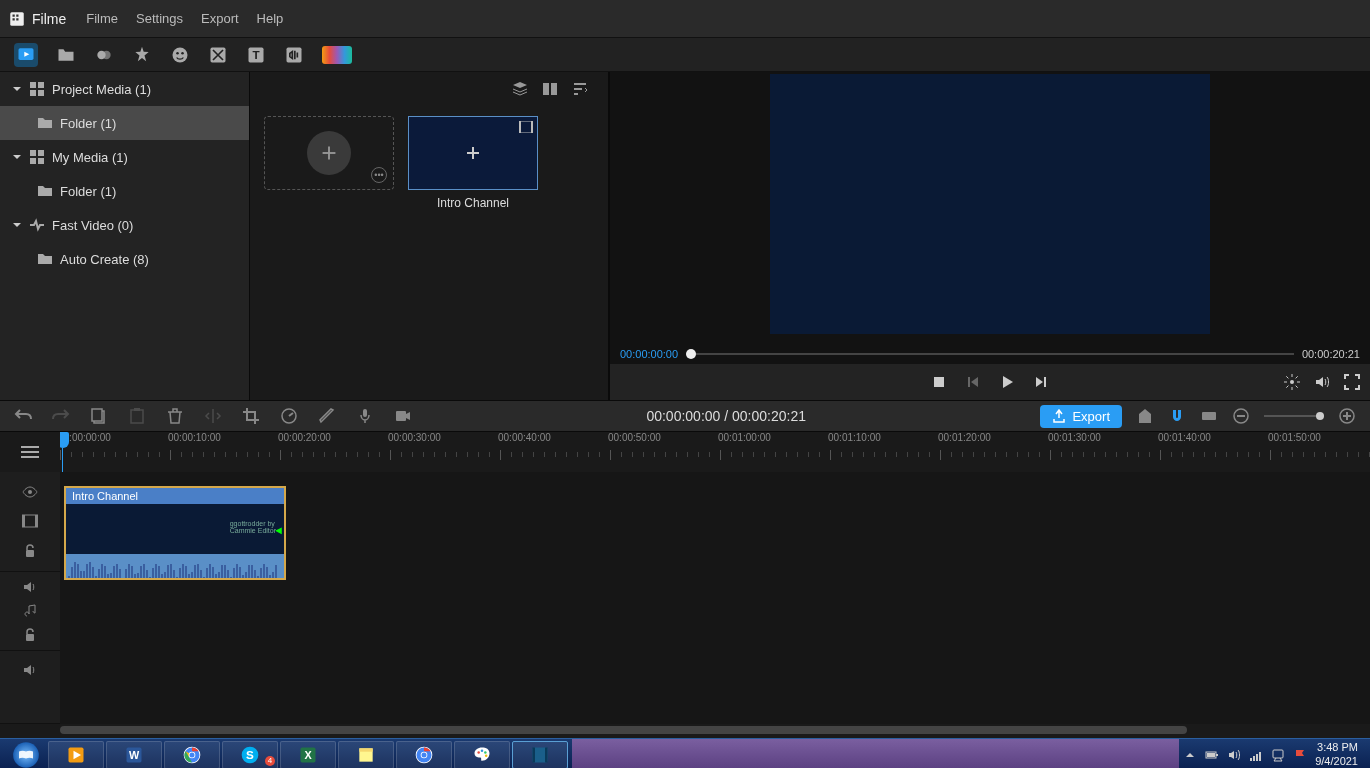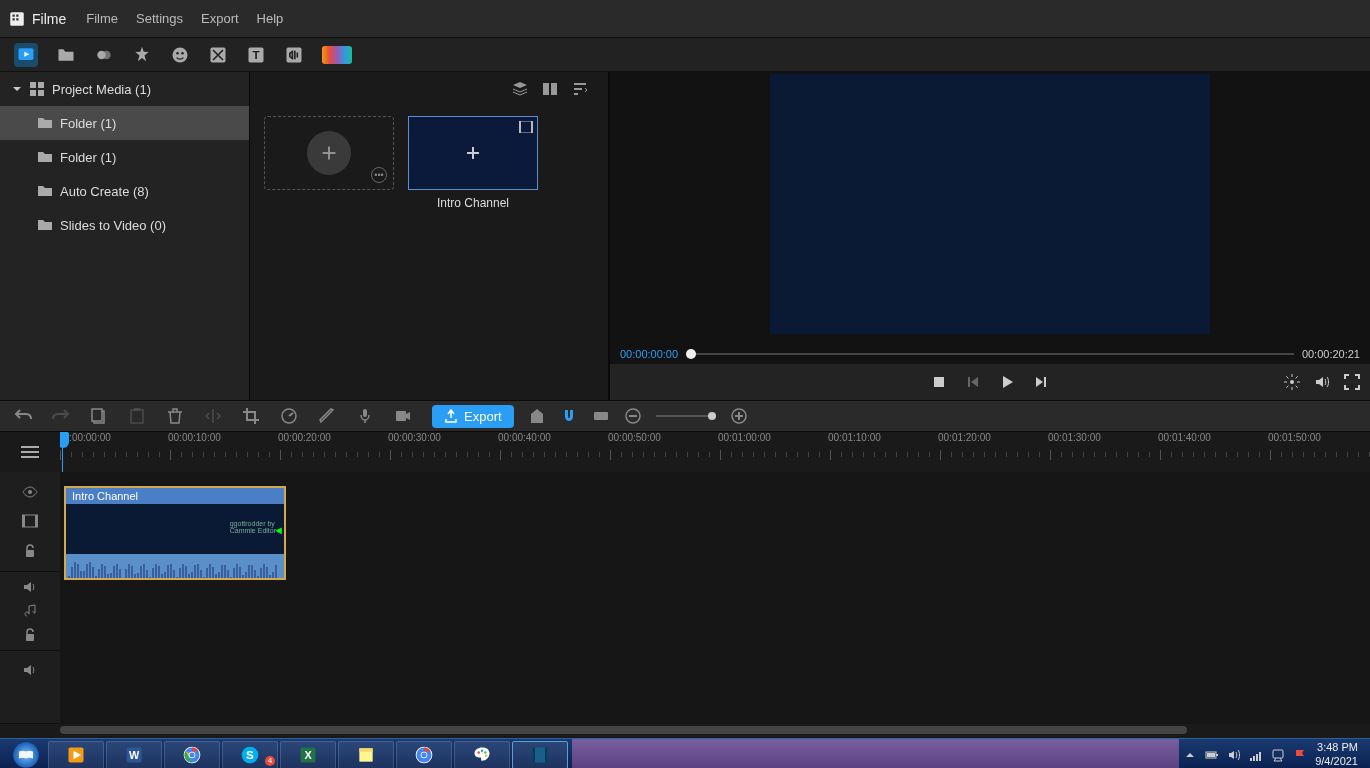--- a/index.html
+++ b/index.html
@@ -193,37 +193,52 @@
           <rect x="8" y="8" width="6" height="6"></rect>
         </svg>
       <span>Project Media (1)</span>
     </div>
     <div class="side-item child selected">
       <svg class="side-folder" viewBox="0 0 14 12">
           <path d="M0 1h5l2 2h7v8H0z"></path>
         </svg>
       <span>Folder (1)</span>
     </div>
+    <div class="side-item">
+      <svg class="side-chevron" viewBox="0 0 10 10">
+          <path d="M1 3l4 4 4-4z"></path>
+        </svg>
+      <svg class="side-grid" viewBox="0 0 14 14">
+          <rect x="0" y="0" width="6" height="6"></rect>
+          <rect x="8" y="0" width="6" height="6"></rect>
+          <rect x="0" y="8" width="6" height="6"></rect>
+          <rect x="8" y="8" width="6" height="6"></rect>
+        </svg>
+      <span>My Media (1)</span>
+    </div>
     <div class="side-item child">
       <svg class="side-folder" viewBox="0 0 14 12">
           <path d="M0 1h5l2 2h7v8H0z"></path>
         </svg>
       <span>Folder (1)</span>
     </div>
+    <div class="side-item">
+      <svg class="side-chevron" viewBox="0 0 10 10">
+          <path d="M1 3l4 4 4-4z"></path>
+        </svg>
+      <svg class="side-wiggle" viewBox="0 0 14 14">
+          <path d="M0 7h4l2-4 2 8 2-4h4" fill="none" stroke="#aaa" stroke-width="2"></path>
+        </svg>
+      <span>Fast Video (0)</span>
+    </div>
     <div class="side-item child">
       <svg class="side-folder" viewBox="0 0 14 12">
           <path d="M0 1h5l2 2h7v8H0z"></path>
         </svg>
       <span>Auto Create (8)</span>
-    </div>
-    <div class="side-item child">
-      <svg class="side-folder" viewBox="0 0 14 12">
-          <path d="M0 1h5l2 2h7v8H0z"></path>
-        </svg>
-      <span>Slides to Video (0)</span>
     </div>
   </div>
 
   <div class="mediapanel">
     <div class="media-header">
       <svg class="mh-icon" viewBox="0 0 16 16">
           <path d="M8 1l7 3-7 3-7-3z"></path>
           <path d="M1 8l7 3 7-3" fill="none" stroke="#999"></path>
           <path d="M1 11l7 3 7-3" fill="none" stroke="#999"></path>
         </svg>
@@ -338,20 +353,21 @@
       <path d="M3 15L15 3l-2-1-11 11z" stroke="#888" fill="none" stroke-width="1.5"></path>
     </svg>
   <svg class="tl-tool" viewBox="0 0 18 18">
       <rect x="7" y="2" width="4" height="8" rx="2"></rect>
       <path d="M5 8c0 3 2 5 4 5s4-2 4-5M9 13v3" fill="none" stroke="#888" stroke-width="1.5"></path>
     </svg>
   <svg class="tl-tool" viewBox="0 0 18 18">
       <rect x="2" y="4" width="10" height="10" rx="1"></rect>
       <path d="M12 7l4-2v8l-4-2z"></path>
     </svg>
+  <div class="tl-center">00:00:00:00 / 00:00:20:21</div>
   <div class="tl-right">
     <div class="export-btn">
       <svg viewBox="0 0 14 14">
           <path d="M7 1v8M4 5l3-4 3 4M2 10v3h10v-3" fill="none" stroke="#fff" stroke-width="1.5"></path>
         </svg>
       <span>Export</span>
     </div>
     <svg class="tl-tool" viewBox="0 0 18 18">
         <path d="M9 2l6 5v9H3V7z"></path>
       </svg>

